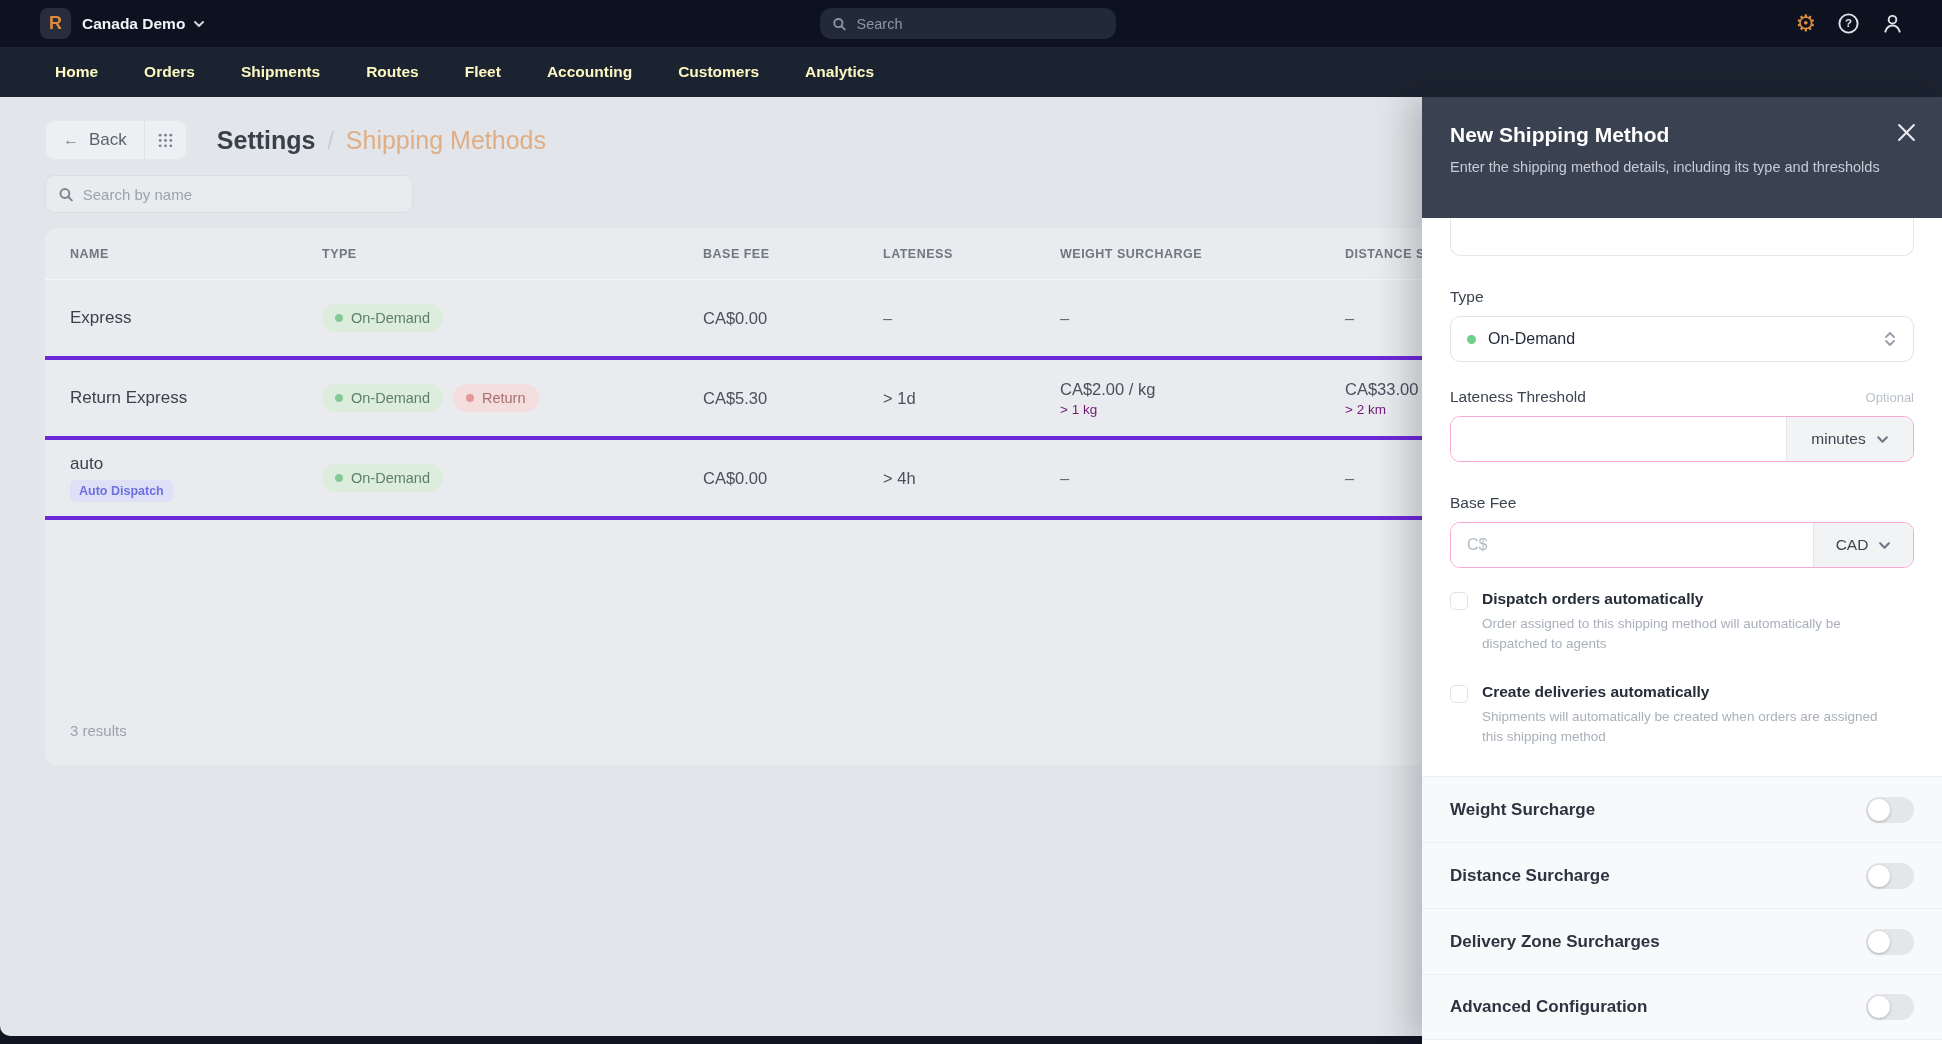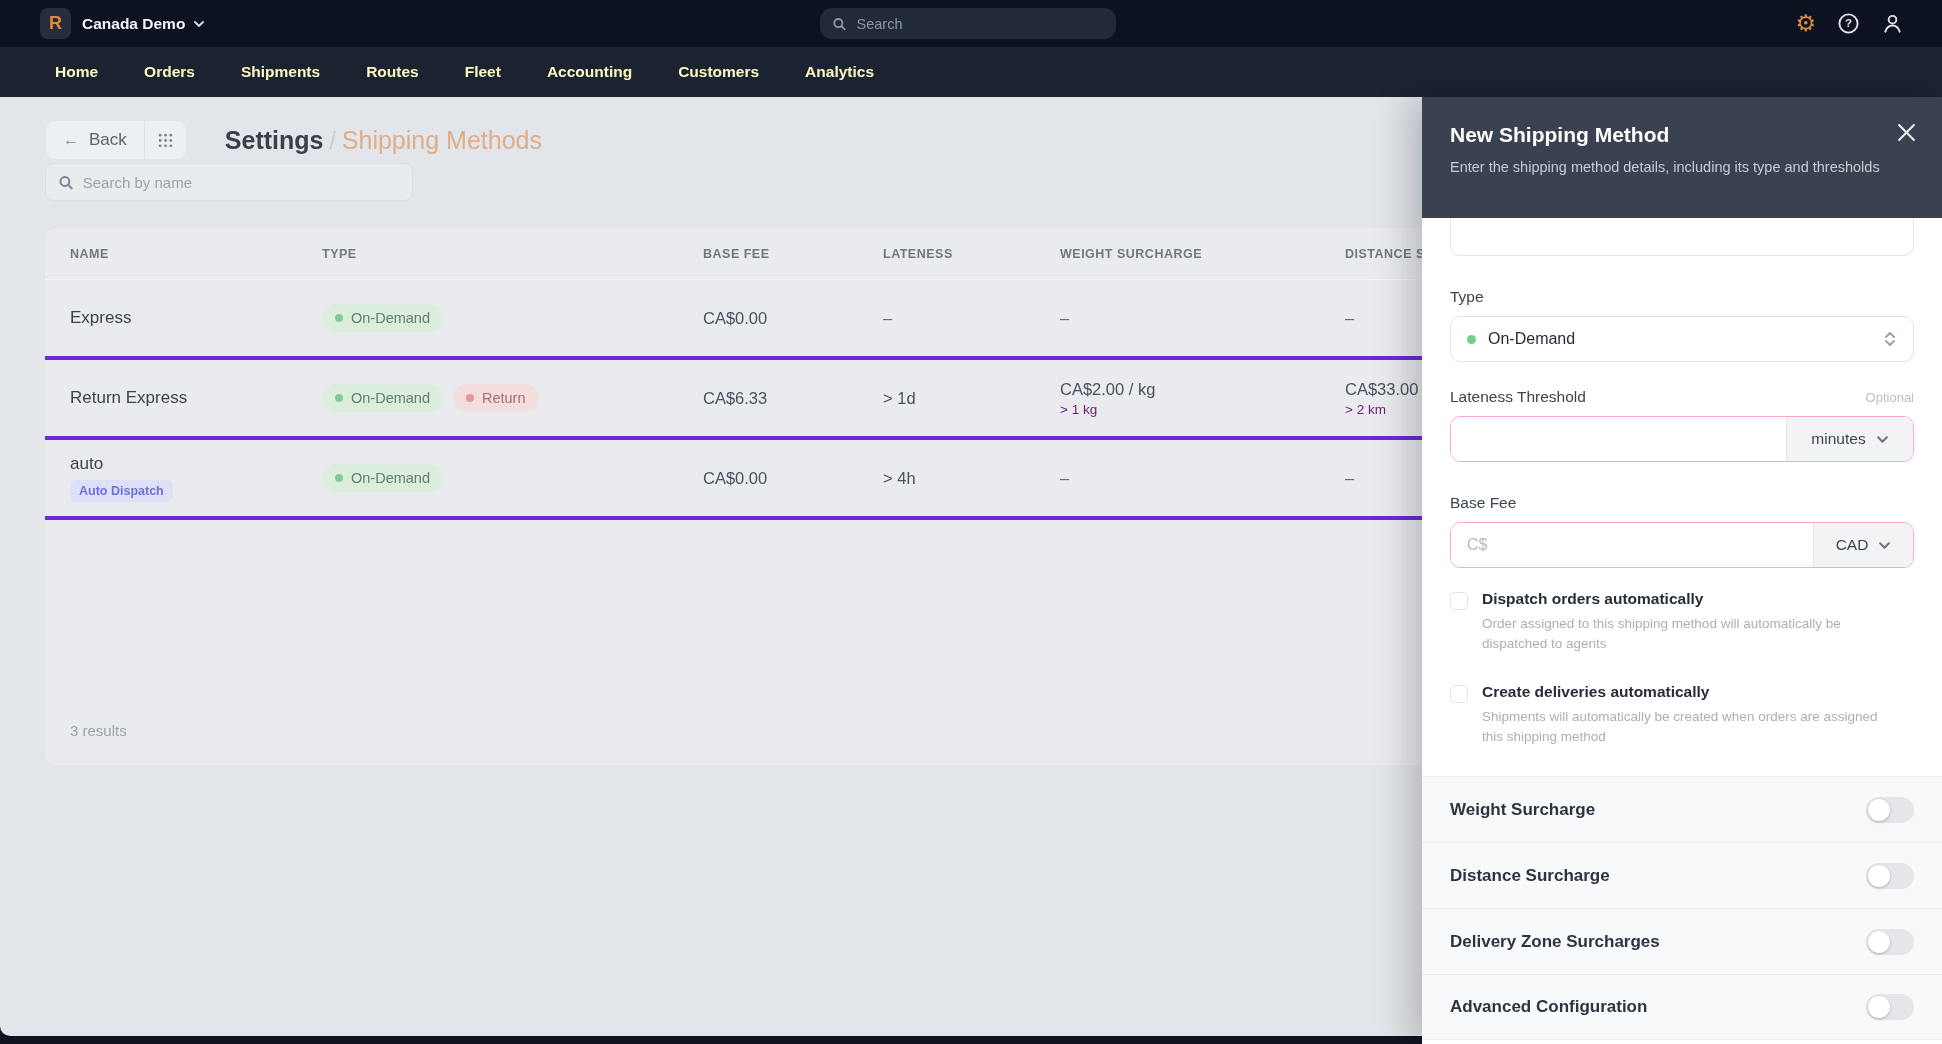--- a/index.html
+++ b/index.html
@@ -34,26 +34,26 @@
   
   .main { position:absolute; left:0; top:97px; width:1942px; height:939px;
     background:#e2e5e9; border-radius:0 0 10px 10px; }
 
   .pagehead { position:absolute; left:45px; top:23px; display:flex; align-items:center; }
   .back-btn { height:40px; background:#edf0f3; border:1px solid #e3e6ea; border-radius:10px;
     display:flex; align-items:center; overflow:hidden; cursor:pointer; }
   .back-seg { display:flex; align-items:center; gap:10px; padding:0 17px; color:#59636f; font-size:17px; }
   .back-div { width:1px; height:40px; background:#dde1e6; }
   .grip-seg { padding:0 13px; display:flex; align-items:center; }
-  .crumbs { display:flex; align-items:baseline; gap:6px; margin-left:38px; }
+  .crumbs { display:flex; align-items:baseline; gap:12px; margin-left:30px; }
   .crumb-parent { font-size:25px; font-weight:600; color:#394049; }
   .crumb-div { font-size:23px; color:#c6ccd3; font-weight:400; }
   .crumb-current { font-size:25px; font-weight:500; color:#dfae85; }
 
-  .name-search { position:absolute; left:45px; top:66px; width:368px; height:38px;
+  .name-search { position:absolute; left:45px; top:78px; width:368px; height:38px;
     background:#e9ecef; border:1px solid #dadee3; border-radius:9px;
     display:flex; align-items:center; padding:0 12px; gap:9px; }
   .name-search input { background:transparent; border:none; outline:none; width:100%;
     font-size:15px; color:#5a6472; font-family:inherit; }
   .name-search input::placeholder { color:#9aa2ad; }
 
   
   .card { position:absolute; left:45px; top:131px; width:1852px; height:537px;
     background:#e9ebee; border-radius:12px; }
   .t-row { display:grid; grid-template-columns:252px 381px 180px 177px 285px 1fr;
@@ -233,21 +233,21 @@
       <div class="pills">
         <span class="pill pill-green">
           <span class="dot"></span>
           <span>On-Demand</span>
         </span>
         <span class="pill pill-red">
           <span class="dot"></span>
           <span>Return</span>
         </span>
       </div>
-      <div class="cell-val">CA$6.33</div>
+      <div class="cell-val">CA$5.30</div>
       <div class="cell-val">&gt; 1d</div>
       <div>
         <div class="cell-val">CA$2.00 / kg</div>
         <div class="cell-sub">&gt; 1 kg</div>
       </div>
       <div>
         <div class="cell-val">CA$33.00</div>
         <div class="cell-sub">&gt; 2 km</div>
       </div>
     </div>

